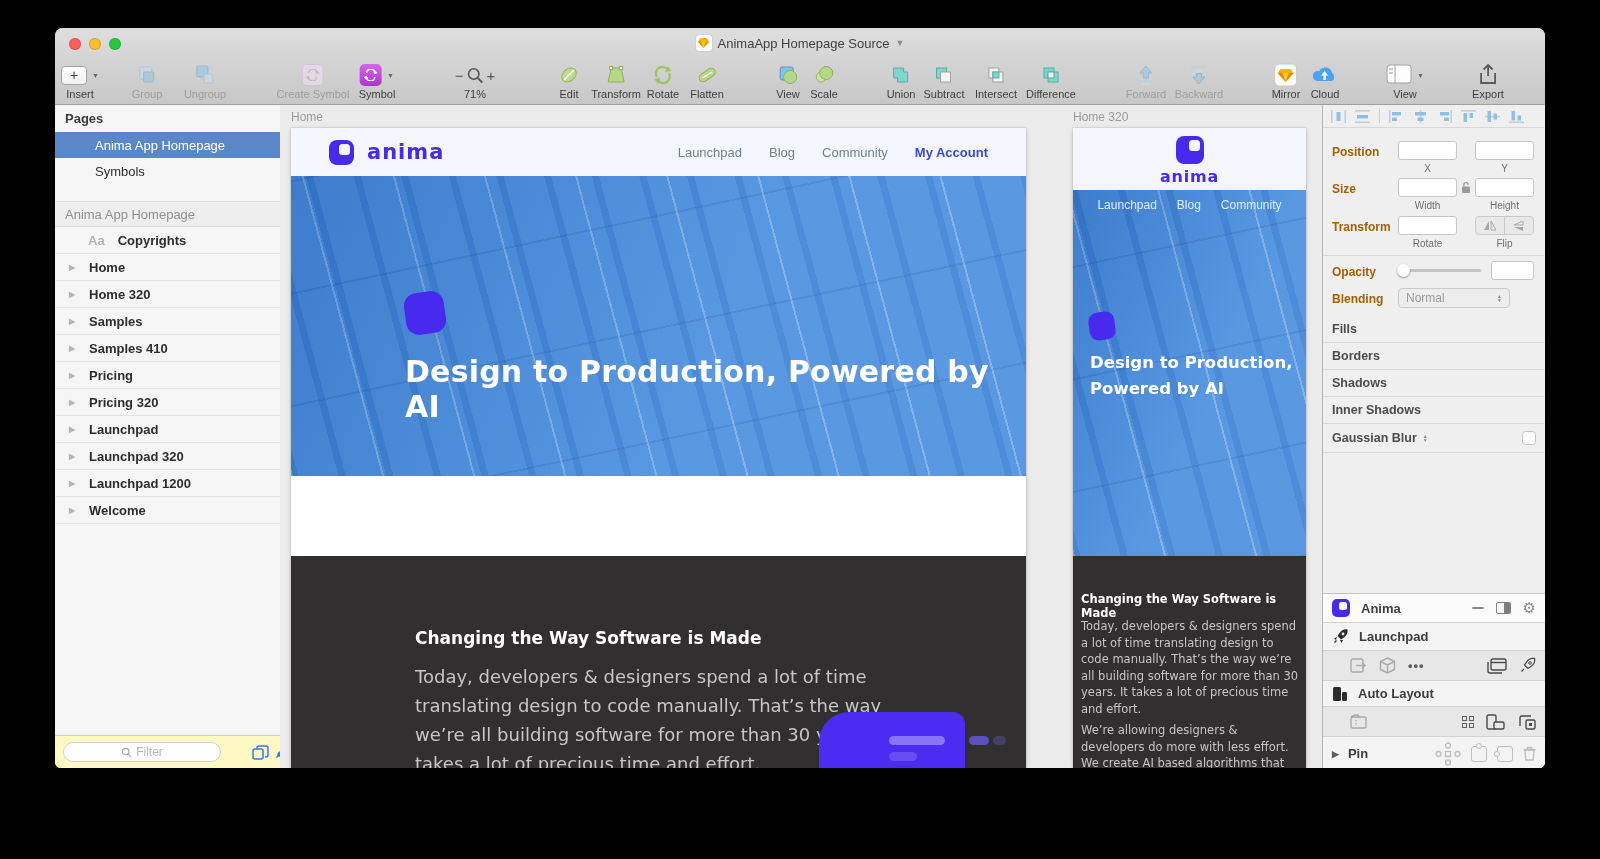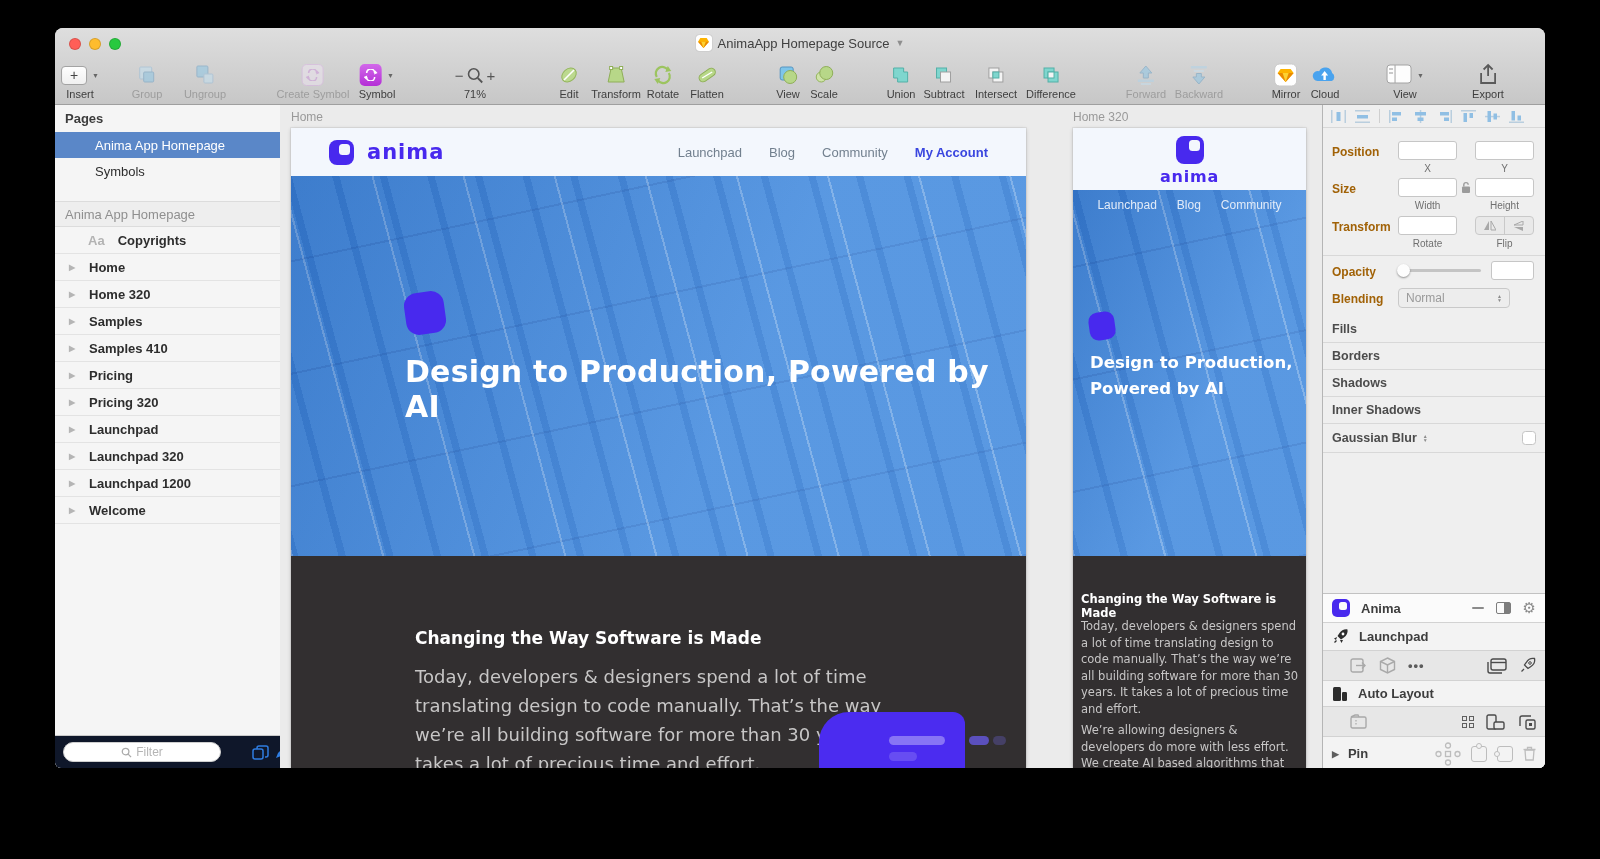--- a/index.html
+++ b/index.html
@@ -49,21 +49,21 @@
   .section-header { height:26px; background:#eeeeee; border-top:1px solid #dcdcdc; border-bottom:1px solid #dcdcdc;
                     display:flex; align-items:center; padding:0 10px; color:#8f8f8f; }
   .collapse-btn { margin-left:auto; width:16px; height:12px; border:1px solid #b2b2b2; border-radius:3px;
                   display:flex; align-items:center; justify-content:center; font-size:5px; color:#9a9a9a; background:#fbfbfb; }
   .layer-row { height:27px; display:flex; align-items:center; border-bottom:1px solid #e3e3e3; font-weight:600; }
   .tri { margin-left:14px; width:12px; color:#b5b5b5; font-size:8px; }
   .layer-label { margin-left:8px; }
   .aa { margin-left:33px; color:#b3b3b3; font-weight:700; }
   .aa + .layer-label { margin-left:13px; }
   .sidebar-footer { position:absolute; bottom:0; left:0; right:0; height:33px; border-top:1px solid #cacaca;
-                    display:flex; align-items:center; padding:0 8px; background:#0f172a; }
+                    display:flex; align-items:center; padding:0 8px; background:#fef9c3; }
   .filter-box { width:158px; height:20px; background:#fff; border:1px solid #cfcfcf; border-radius:10px;
                 display:flex; align-items:center; justify-content:center; gap:4px; color:#b5b5b5; font-size:12px; }
   .footer-icons { margin-left:auto; display:flex; align-items:center; gap:5px; }
   .badge-count { color:#2f7de1; font-size:11px; font-weight:700; }
 
   
   .canvas { position:absolute; left:225px; top:0; bottom:0; width:1097px; background:#ebebeb; overflow:hidden; }
   .ab-label { position:absolute; top:5px; font-size:12px; color:#999; }
   .artboard { position:absolute; top:23px; height:640px; background:#fff;
               box-shadow:0 0 0 1px rgba(0,0,0,.05), 0 1px 4px rgba(0,0,0,.18); overflow:hidden; }
@@ -79,21 +79,21 @@
 
   .site-header { position:absolute; top:0; left:0; right:0; height:48px; background:#f3f7fd;
                  display:flex; align-items:center; padding:0 38px 0 38px; }
   .logo-mark { width:25px; height:25px; background:#4829ee; border-radius:8px; position:relative; }
   .logo-mark::after { content:""; position:absolute; top:4px; right:4px; width:11px; height:11px;
                       background:#f3f7fd; border-radius:3.5px; }
   .wordmark { margin-left:13px; font-family:"DejaVu Sans",sans-serif; font-weight:800; font-size:21px;
               letter-spacing:1px; color:#4829ee; }
   .site-nav { margin-left:auto; display:flex; align-items:center; gap:27px; font-size:13px; color:#72808f; }
   .acct { color:#3a46df; font-weight:700; }
-  .hero { position:absolute; top:48px; left:0; right:0; height:380px; }
+  .hero { position:absolute; top:48px; left:0; right:0; height:300px; }
   .blob { position:absolute; background:#4829ee; }
   .hero .blob { left:114px; top:116px; width:40px; height:42px; border-radius:13px; transform:rotate(-8deg); }
   .hero-title { position:absolute; left:114px; top:178px; color:#fff; font-family:"DejaVu Sans",sans-serif;
                 font-weight:700; font-size:30px; letter-spacing:.2px; }
   .dark { position:absolute; top:428px; left:0; right:0; bottom:0; background:#322f30; overflow:hidden; }
   .dark-h { position:absolute; left:124px; top:72px; color:#fff; font-family:"DejaVu Sans",sans-serif;
             font-weight:700; font-size:17px; }
   .dark-p { position:absolute; left:124px; top:106px; width:518px; color:#c7c6c6;
             font-family:"DejaVu Sans",sans-serif; font-size:18px; line-height:29px; }
   .browser-shape { position:absolute; left:528px; top:156px; width:146px; height:70px;

